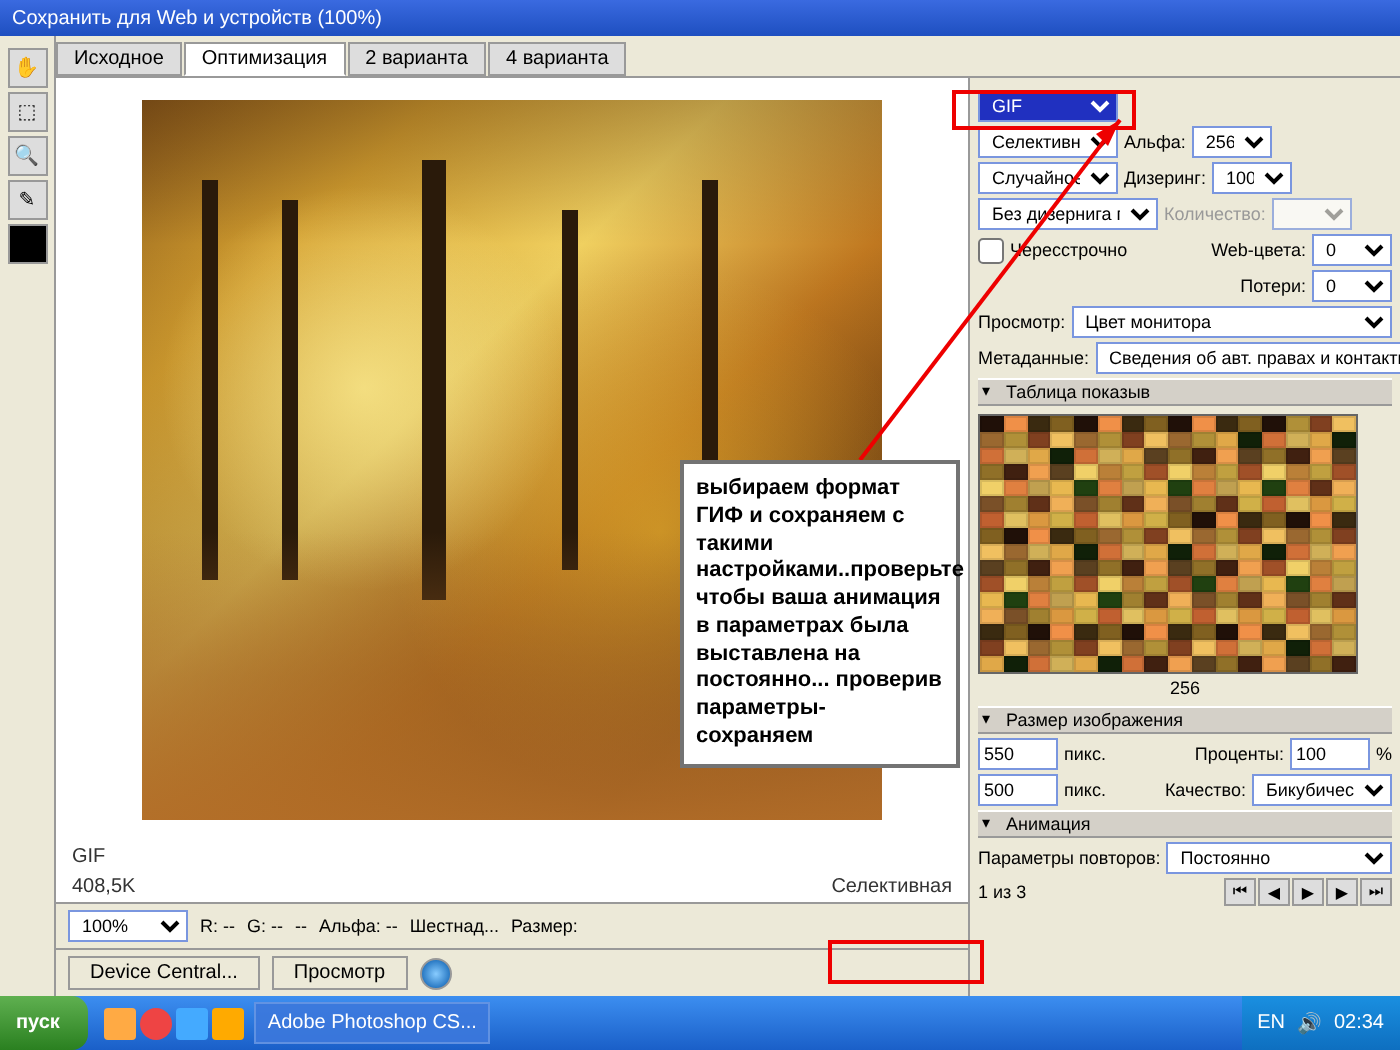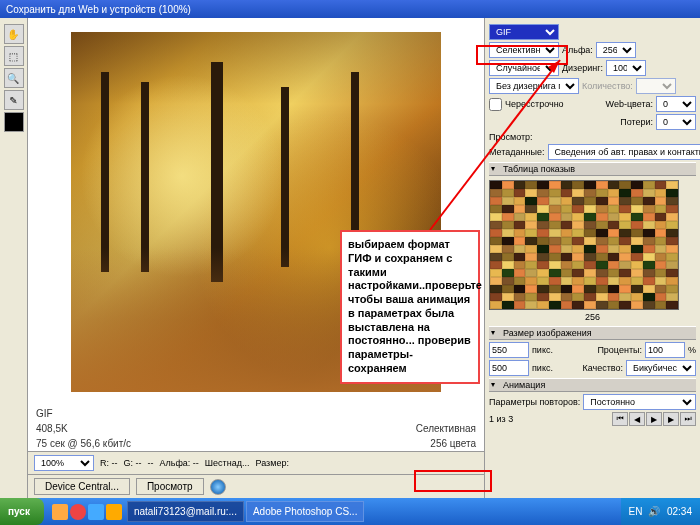--- a/index.html
+++ b/index.html
@@ -31,21 +31,21 @@
 .ct-grid { width: 190px; height: 130px; display: grid; grid-template-columns: repeat(16,1fr); grid-template-rows: repeat(16,1fr); border: 1px solid #666; }
 .sw { border: 0.5px solid rgba(0,0,0,0.1); }
 .section-title { background: #d4d0c8; border-top: 1px solid #fff; border-bottom: 1px solid #999; padding: 1px 14px; font-size: 9px; margin: 2px 0; position: relative; }
 .section-title::before { content:"▾"; position:absolute; left:2px; font-size:8px; }
 .bottom-bar { background: #ece9d8; border-top: 1px solid #999; padding: 3px 6px; display: flex; align-items: center; gap: 6px; }
 .btn { background: #ece9d8; border: 1px solid #999; padding: 2px 10px; font-size: 10px; cursor: pointer; }
 .taskbar { position: absolute; bottom: 0; left: 0; right: 0; height: 27px; background: linear-gradient(#3c8ef0,#1a5fc8); display: flex; align-items: center; color: #fff; }
 .start { background: linear-gradient(#5fb050,#2a8020); height: 27px; padding: 0 14px 0 8px; display: flex; align-items: center; font-weight: bold; border-radius: 0 8px 8px 0; }
 .task-item { background: rgba(20,60,140,0.8); border: 1px solid rgba(255,255,255,0.2); height: 21px; margin: 0 1px; padding: 0 6px; display: flex; align-items: center; font-size: 10px; max-width: 130px; overflow: hidden; white-space: nowrap; }
 .tray { margin-left: auto; background: linear-gradient(#1a8fe0,#0e6fc0); height: 27px; padding: 0 8px; display: flex; align-items: center; gap: 6px; }
-.annotation { position: absolute; background: #fff; border: 2px solid #ef4444; padding: 6px; font-size: 11px; font-weight: bold; line-height: 1.25; z-index: 50; }
+.annotation { position: absolute; background: #fff; border: 2px solid #737373; padding: 6px; font-size: 11px; font-weight: bold; line-height: 1.25; z-index: 50; }
 .red-box { position: absolute; border: 2px solid #e00; z-index: 49; }
 .arrow { position: absolute; z-index: 48; }
 .anim-ctrl { display:flex; gap:1px; }
 .anim-btn { width:16px;height:14px;border:1px solid #999;background:#ddd;display:flex;align-items:center;justify-content:center;font-size:8px; }
 </style>
 </head>
 <body>
 
 <div class="titlebar">
   <span>Сохранить для Web и устройств (100%)</span>
@@ -54,43 +54,45 @@
 <div class="window">
   <div class="tools">
     <div class="tool">✋</div>
     <div class="tool">⬚</div>
     <div class="tool">🔍</div>
     <div class="tool">✎</div>
     <div class="tool" style="background:#000"></div>
   </div>
 
   <div class="main">
+    <div class="tabs">
+      <div class="tab">Исходное</div>
+      <div class="tab active">Оптимизация</div>
+      <div class="tab">2 варианта</div>
+      <div class="tab">4 варианта</div>
+    </div>
 
     <div class="content">
       <div class="preview">
         <div class="img-area">
           <div class="autumn">
             <div class="tree t1"></div>
               <div class="tree t2"></div>
               <div class="tree t3"></div>
               <div class="tree t4"></div>
               <div class="tree t5"></div>
           </div>
         </div>
         <div class="info-row">
           <span>GIF</span>
         </div>
         <div class="info-row">
           <span>408,5K</span>
           <span>Селективная</span>
         </div>
-        <div class="info-row">
-          <span>75 сек @ 56,6 кбит/с</span>
-          <span>256 цвета</span>
-        </div>
 
         <div class="bottom-bar">
           <select class="w60"><option>100%</option></select>
           <span class="lbl">R: --</span>
           <span class="lbl">G: --</span>
           <span class="lbl">--</span>
           <span class="lbl">Альфа: --</span>
           <span class="lbl">Шестнад...</span>
           <span class="lbl">Размер:</span>
         </div>
@@ -125,20 +127,21 @@
           <span class="lbl">Чересстрочно</span>
           <span class="lbl" style="margin-left:auto">Web-цвета:</span>
           <select class="w40"><option>0</option></select>
         </div>
         <div class="row">
           <span class="lbl" style="margin-left:auto">Потери:</span>
           <select class="w40"><option>0</option></select>
         </div>
         <div class="row">
           <span class="lbl">Просмотр:</span>
+          <select style="flex:1"><option>Цвет монитора</option></select>
         </div>
         <div class="row">
           <span class="lbl">Метаданные:</span>
           <select style="flex:1"><option>Сведения об авт. правах и контакты</option></select>
         </div>
 
         <div class="section-title">Таблица показыв</div>
         <div class="colortable">
           <div class="ct-grid" id="ctgrid">
               <div class="sw" style="background: rgb(32, 16, 8);"></div>
@@ -451,23 +454,20 @@
   <div class="start">
       <span>пуск</span>
     </div>
   <div style="width:4px"></div>
   <div style="display:flex;gap:2px;padding:0 4px;">
     <span style="width:16px;height:16px;background:#fa4;border-radius:2px;"></span>
     <span style="width:16px;height:16px;background:#e44;border-radius:50%;"></span>
     <span style="width:16px;height:16px;background:#4af;border-radius:2px;"></span>
     <span style="width:16px;height:16px;background:#fa0;border-radius:2px;"></span>
   </div>
-  <div class="task-item">
-      <span>natali73123@mail.ru:...</span>
-    </div>
   <div class="task-item" style="background:rgba(60,120,220,0.9)">
       <span>Adobe Photoshop CS...</span>
     </div>
   <div class="tray">
     <span>EN</span>
     <span>🔊</span>
     <span>02:34</span>
   </div>
 </div>
 

